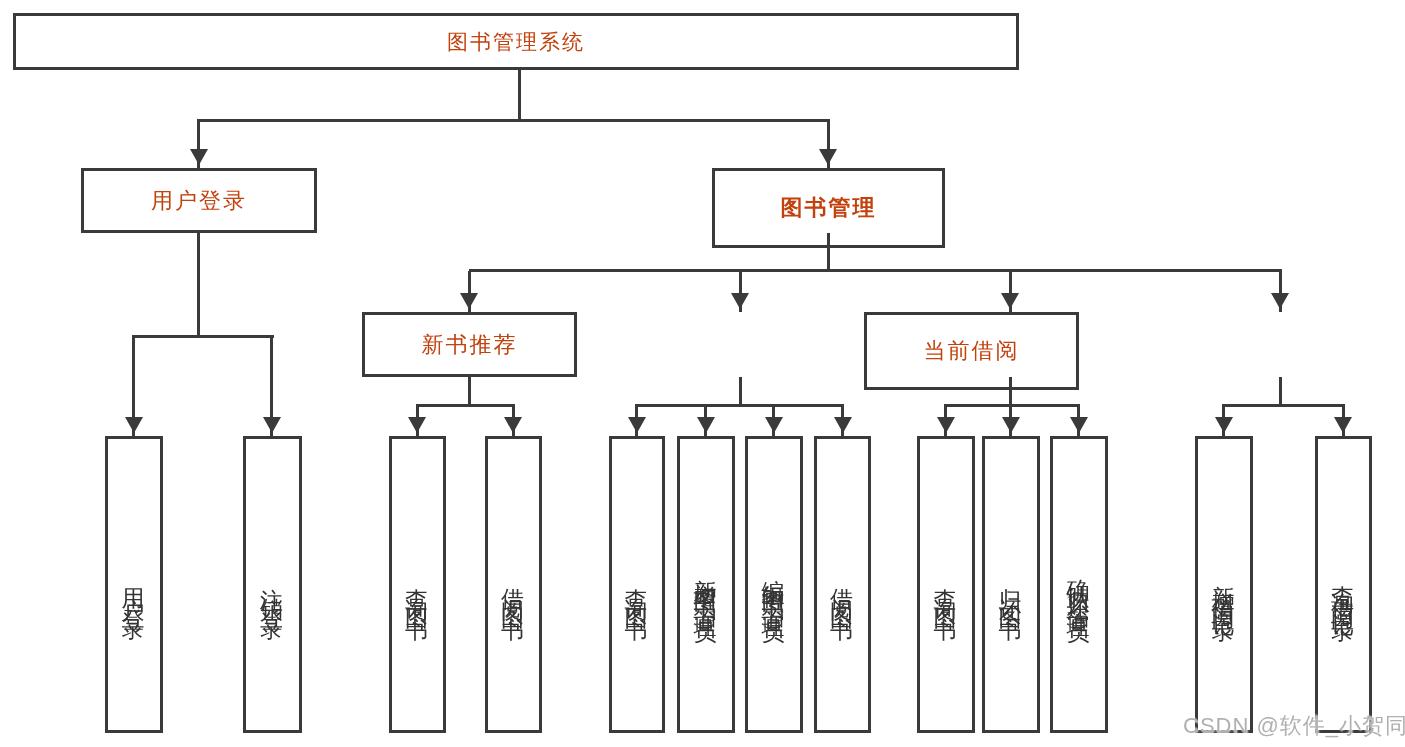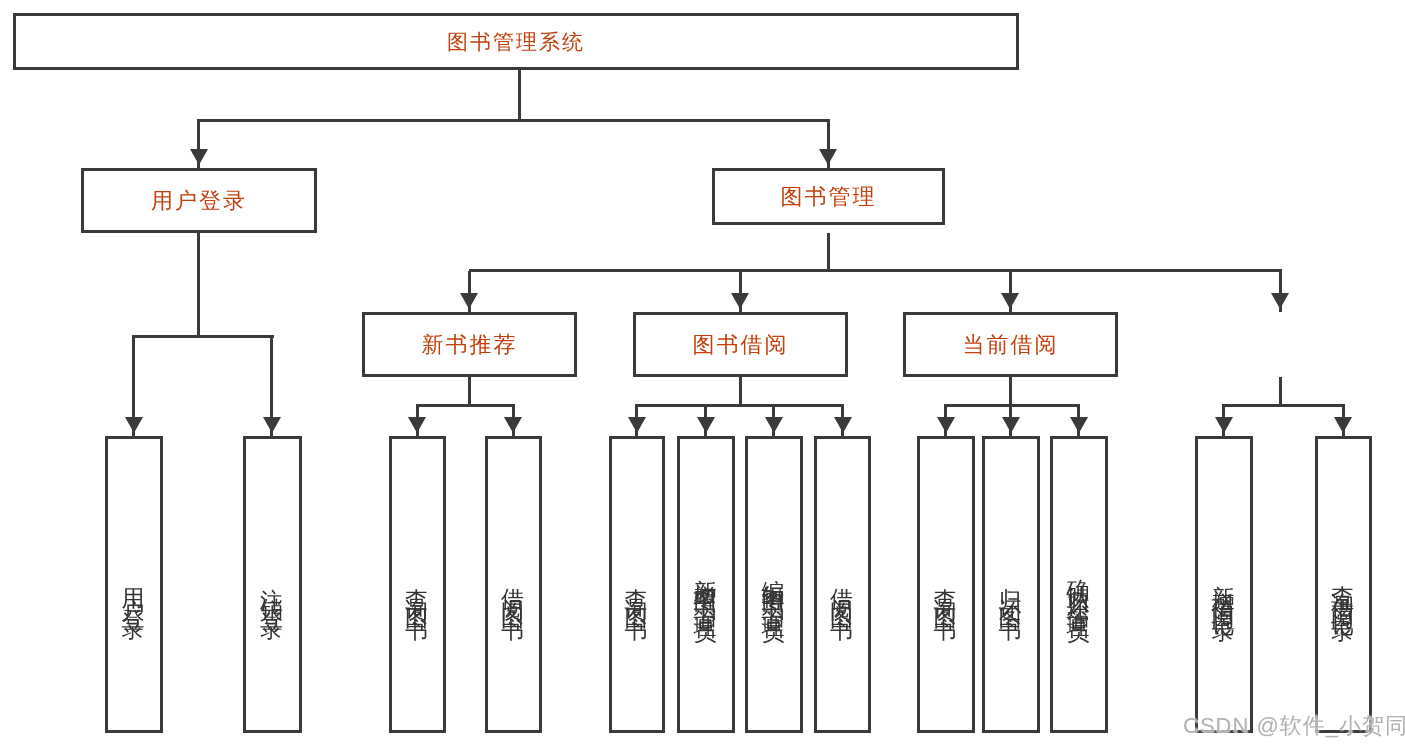--- a/index.html
+++ b/index.html
@@ -67,21 +67,21 @@
   <div class="ln" style="left:518px;top:70px;width:3px;height:50px;"></div>
   <div class="ln" style="left:197px;top:119px;width:633px;height:3px;"></div>
   <div class="ln" style="left:197px;top:121px;width:3px;height:47px;"></div>
   <div class="ln" style="left:827px;top:121px;width:3px;height:47px;"></div>
   <div class="ah" style="left:190px;top:149px;"></div>
   <div class="ah" style="left:819px;top:149px;"></div>
 
   <div class="box" style="left:81px;top:168px;width:236px;height:65px;">
     <span class="hlabel">用户登录</span>
   </div>
-  <div class="box" style="left:712px;top:168px;width:233px;height:57px;">
+  <div class="box" style="left:712px;top:168px;width:233px;height:80px;font-weight:bold;">
     <span class="hlabel">图书管理</span>
   </div>
 
   <div class="ln" style="left:197px;top:233px;width:3px;height:103px;"></div>
   <div class="ln" style="left:132px;top:335px;width:142px;height:3px;"></div>
   <div class="ln" style="left:132px;top:337px;width:3px;height:99px;"></div>
   <div class="ln" style="left:270px;top:337px;width:3px;height:99px;"></div>
   <div class="ah" style="left:125px;top:417px;"></div>
   <div class="ah" style="left:263px;top:417px;"></div>
 
@@ -99,24 +99,21 @@
   <div class="ln" style="left:1009px;top:271px;width:3px;height:41px;"></div>
   <div class="ln" style="left:1279px;top:271px;width:3px;height:41px;"></div>
   <div class="ah" style="left:460px;top:293px;"></div>
   <div class="ah" style="left:731px;top:293px;"></div>
   <div class="ah" style="left:1001px;top:293px;"></div>
   <div class="ah" style="left:1271px;top:293px;"></div>
 
   <div class="box" style="left:362px;top:312px;width:215px;height:65px;">
     <span class="hlabel">新书推荐</span>
   </div>
-  <div class="box" style="left:633px;top:312px;width:215px;height:65px;">
-    <span class="hlabel">图书借阅</span>
-  </div>
-  <div class="box" style="left:903px;top:312px;width:215px;height:65px;">
+  <div class="box" style="left:864px;top:312px;width:215px;height:78px;">
     <span class="hlabel">当前借阅</span>
   </div>
 
   <div class="ln" style="left:468px;top:377px;width:3px;height:28px;"></div>
   <div class="ln" style="left:416px;top:404px;width:99px;height:3px;"></div>
   <div class="ln" style="left:416px;top:406px;width:3px;height:30px;"></div>
   <div class="ln" style="left:512px;top:406px;width:3px;height:30px;"></div>
   <div class="ah" style="left:408px;top:417px;"></div>
   <div class="ah" style="left:504px;top:417px;"></div>
   <div class="box vbox v-spread" style="left:389px;top:436px;width:57px;height:297px;">

